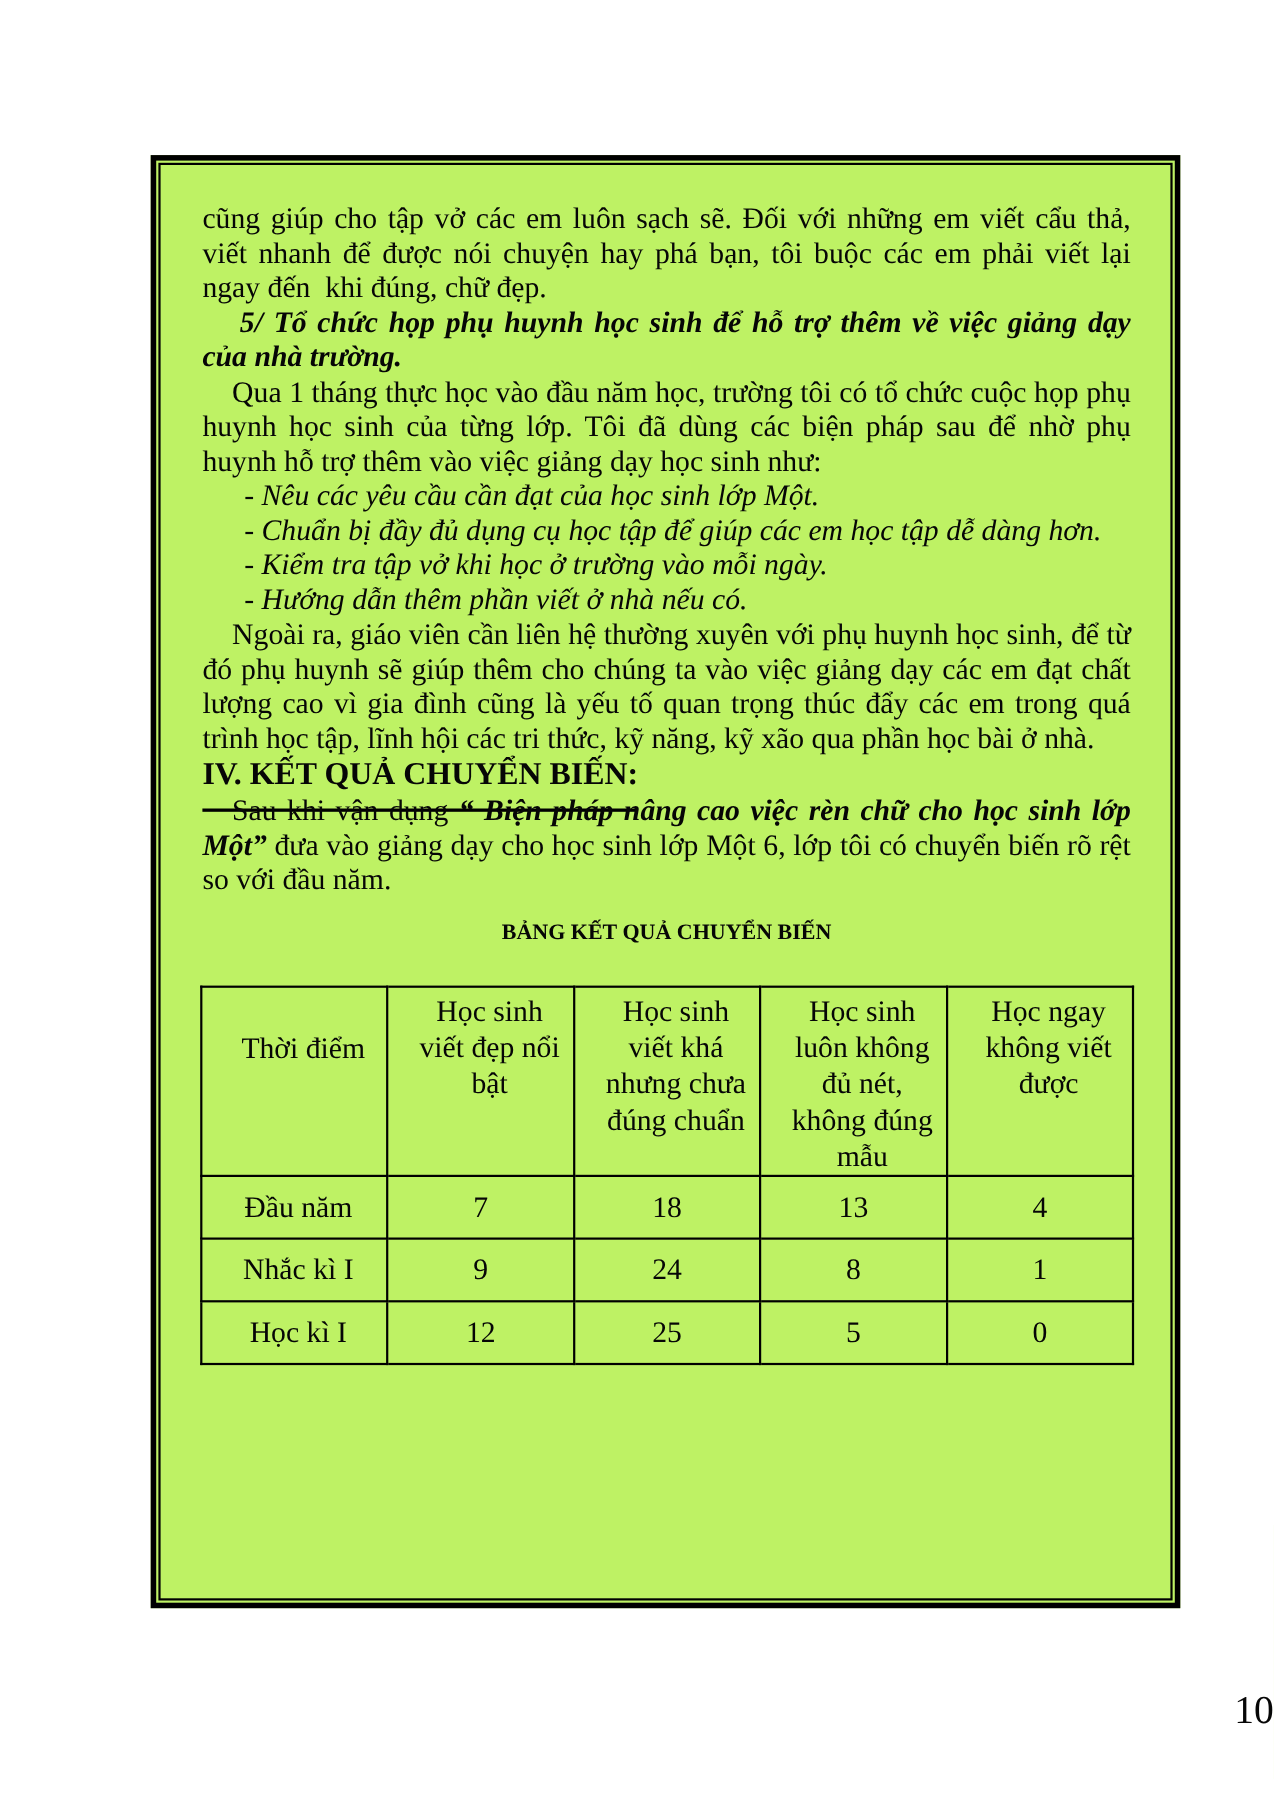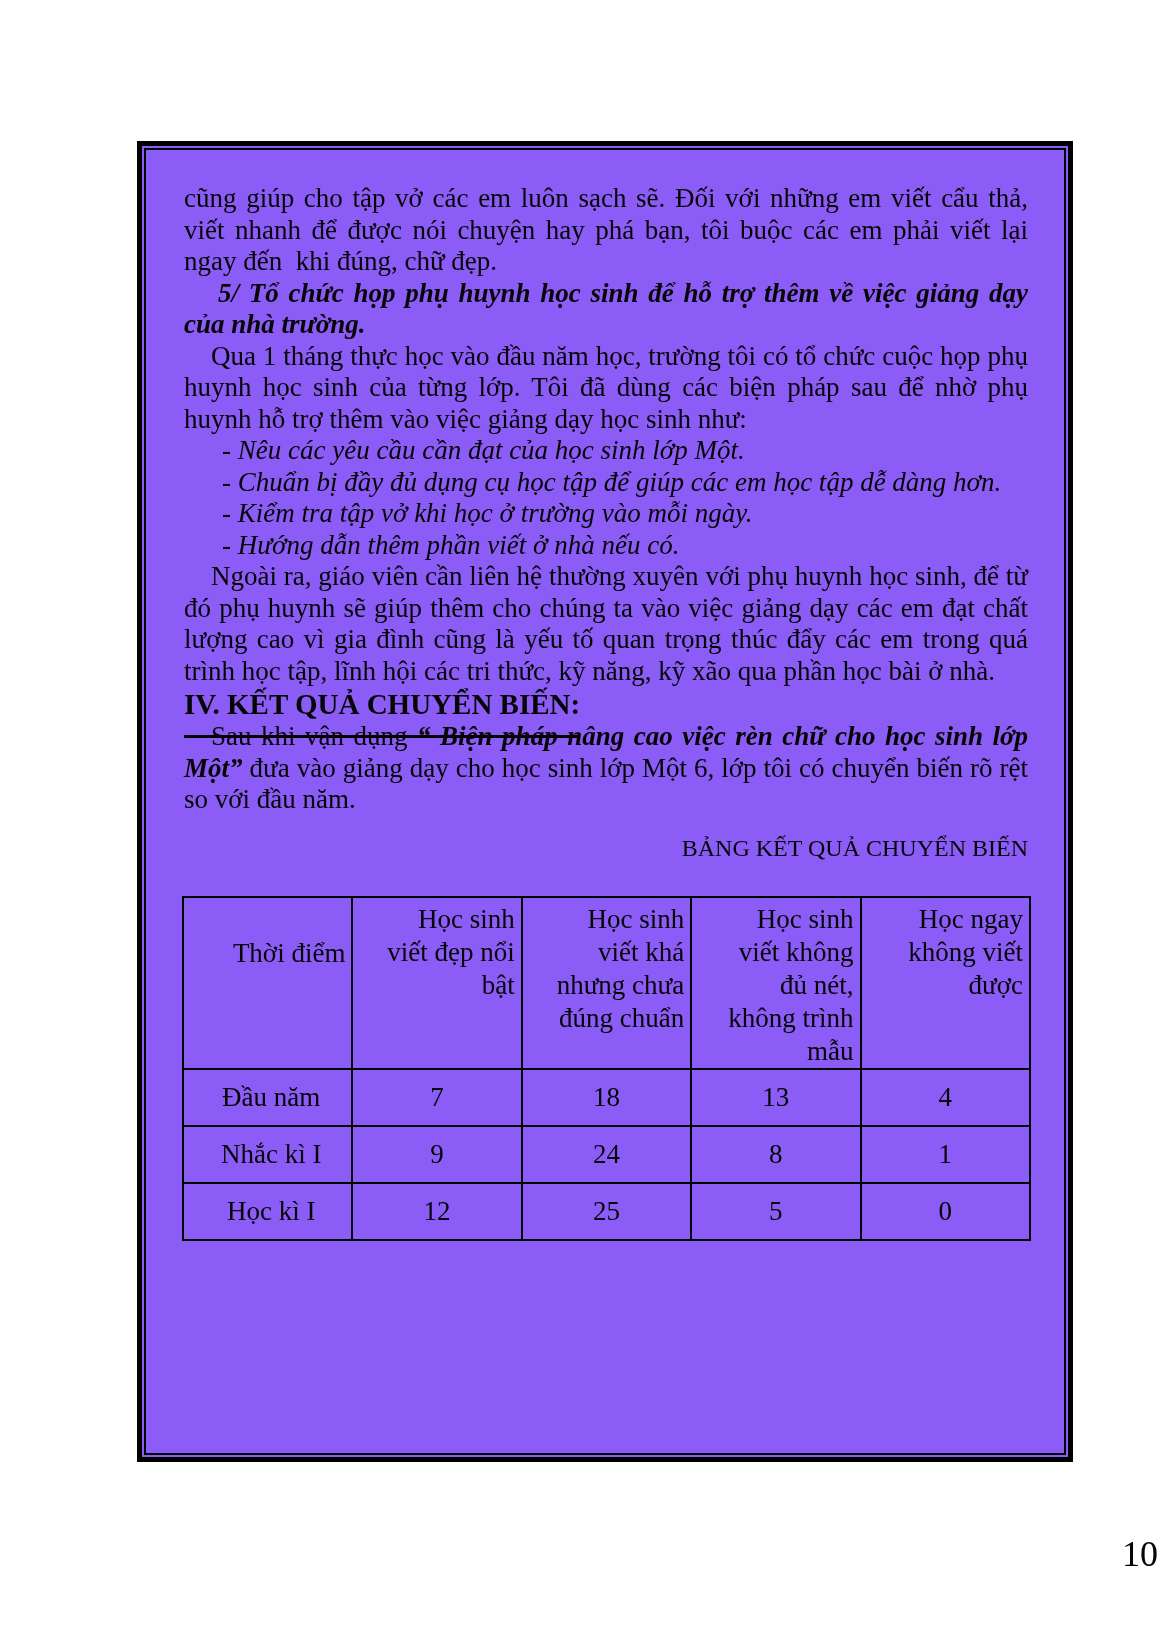--- a/index.html
+++ b/index.html
@@ -15,21 +15,21 @@
     color: #060606;
   }
   .frame {
     position: absolute;
     left: 137px;
     top: 141px;
     width: 936px;
     height: 1321px;
     border: 5px solid #000;
     box-sizing: border-box;
-    background: #8b5cf6;
+    background: #bef264;
   }
   .frame-inner {
     position: absolute;
     inset: 2px;
     border: 2px solid #000;
   }
   .content {
     position: absolute;
     inset: 0;
     box-sizing: border-box;
@@ -55,44 +55,44 @@
     font-size: 29px;
     line-height: 34px;
     font-weight: bold;
   }
   .section-heading .u {
     border-bottom: 3px solid #000;
     padding-bottom: 15px;
   }
   .table-title {
     margin: 14px 0 0 0;
-    text-align: right;
-    font-size: 24px;
+    text-align: center;
+    font-size: 20px;
     line-height: 36px;
-    font-weight: normal;
+    font-weight: bold;
   }
   table.results {
     border-collapse: collapse;
     table-layout: fixed;
     width: 849px;
     margin-top: 30px;
     margin-left: -2px;
   }
   table.results th,
   table.results td {
     border: 2px solid #000;
     font-size: 27px;
     line-height: 33px;
     font-weight: normal;
     box-sizing: border-box;
   }
   table.results thead th {
     height: 168px;
     vertical-align: top;
-    text-align: right;
+    text-align: center;
     padding: 5px 6px 0 22px;
   }
   table.results thead th.first {
     padding-top: 39px;
   }
   table.results tbody td {
     height: 57px;
     text-align: center;
     vertical-align: middle;
   }
@@ -137,21 +137,21 @@
       <p class="body indent"><span>Sau khi vận dụng </span><span class="bi">“ Biện pháp nâng cao việc rèn chữ cho học sinh lớp Một”</span><span> đưa vào giảng dạy cho học sinh lớp Một 6, lớp tôi có chuyển biến rõ rệt so với đầu năm.</span></p>
 
       <h3 class="table-title">BẢNG KẾT QUẢ CHUYỂN BIẾN</h3>
 
       <table class="results">
         <thead>
           <tr>
             <th class="first">Thời điểm</th>
             <th>Học sinh viết đẹp nổi bật</th>
             <th>Học sinh viết khá nhưng chưa đúng chuẩn</th>
-            <th>Học sinh viết không đủ nét, không trình mẫu</th>
+            <th>Học sinh luôn không đủ nét, không đúng mẫu</th>
             <th>Học ngay không viết được</th>
           </tr>
         </thead>
         <tbody>
           <tr>
             <td class="label">Đầu năm</td>
             <td>7</td>
             <td>18</td>
             <td>13</td>
             <td>4</td>

